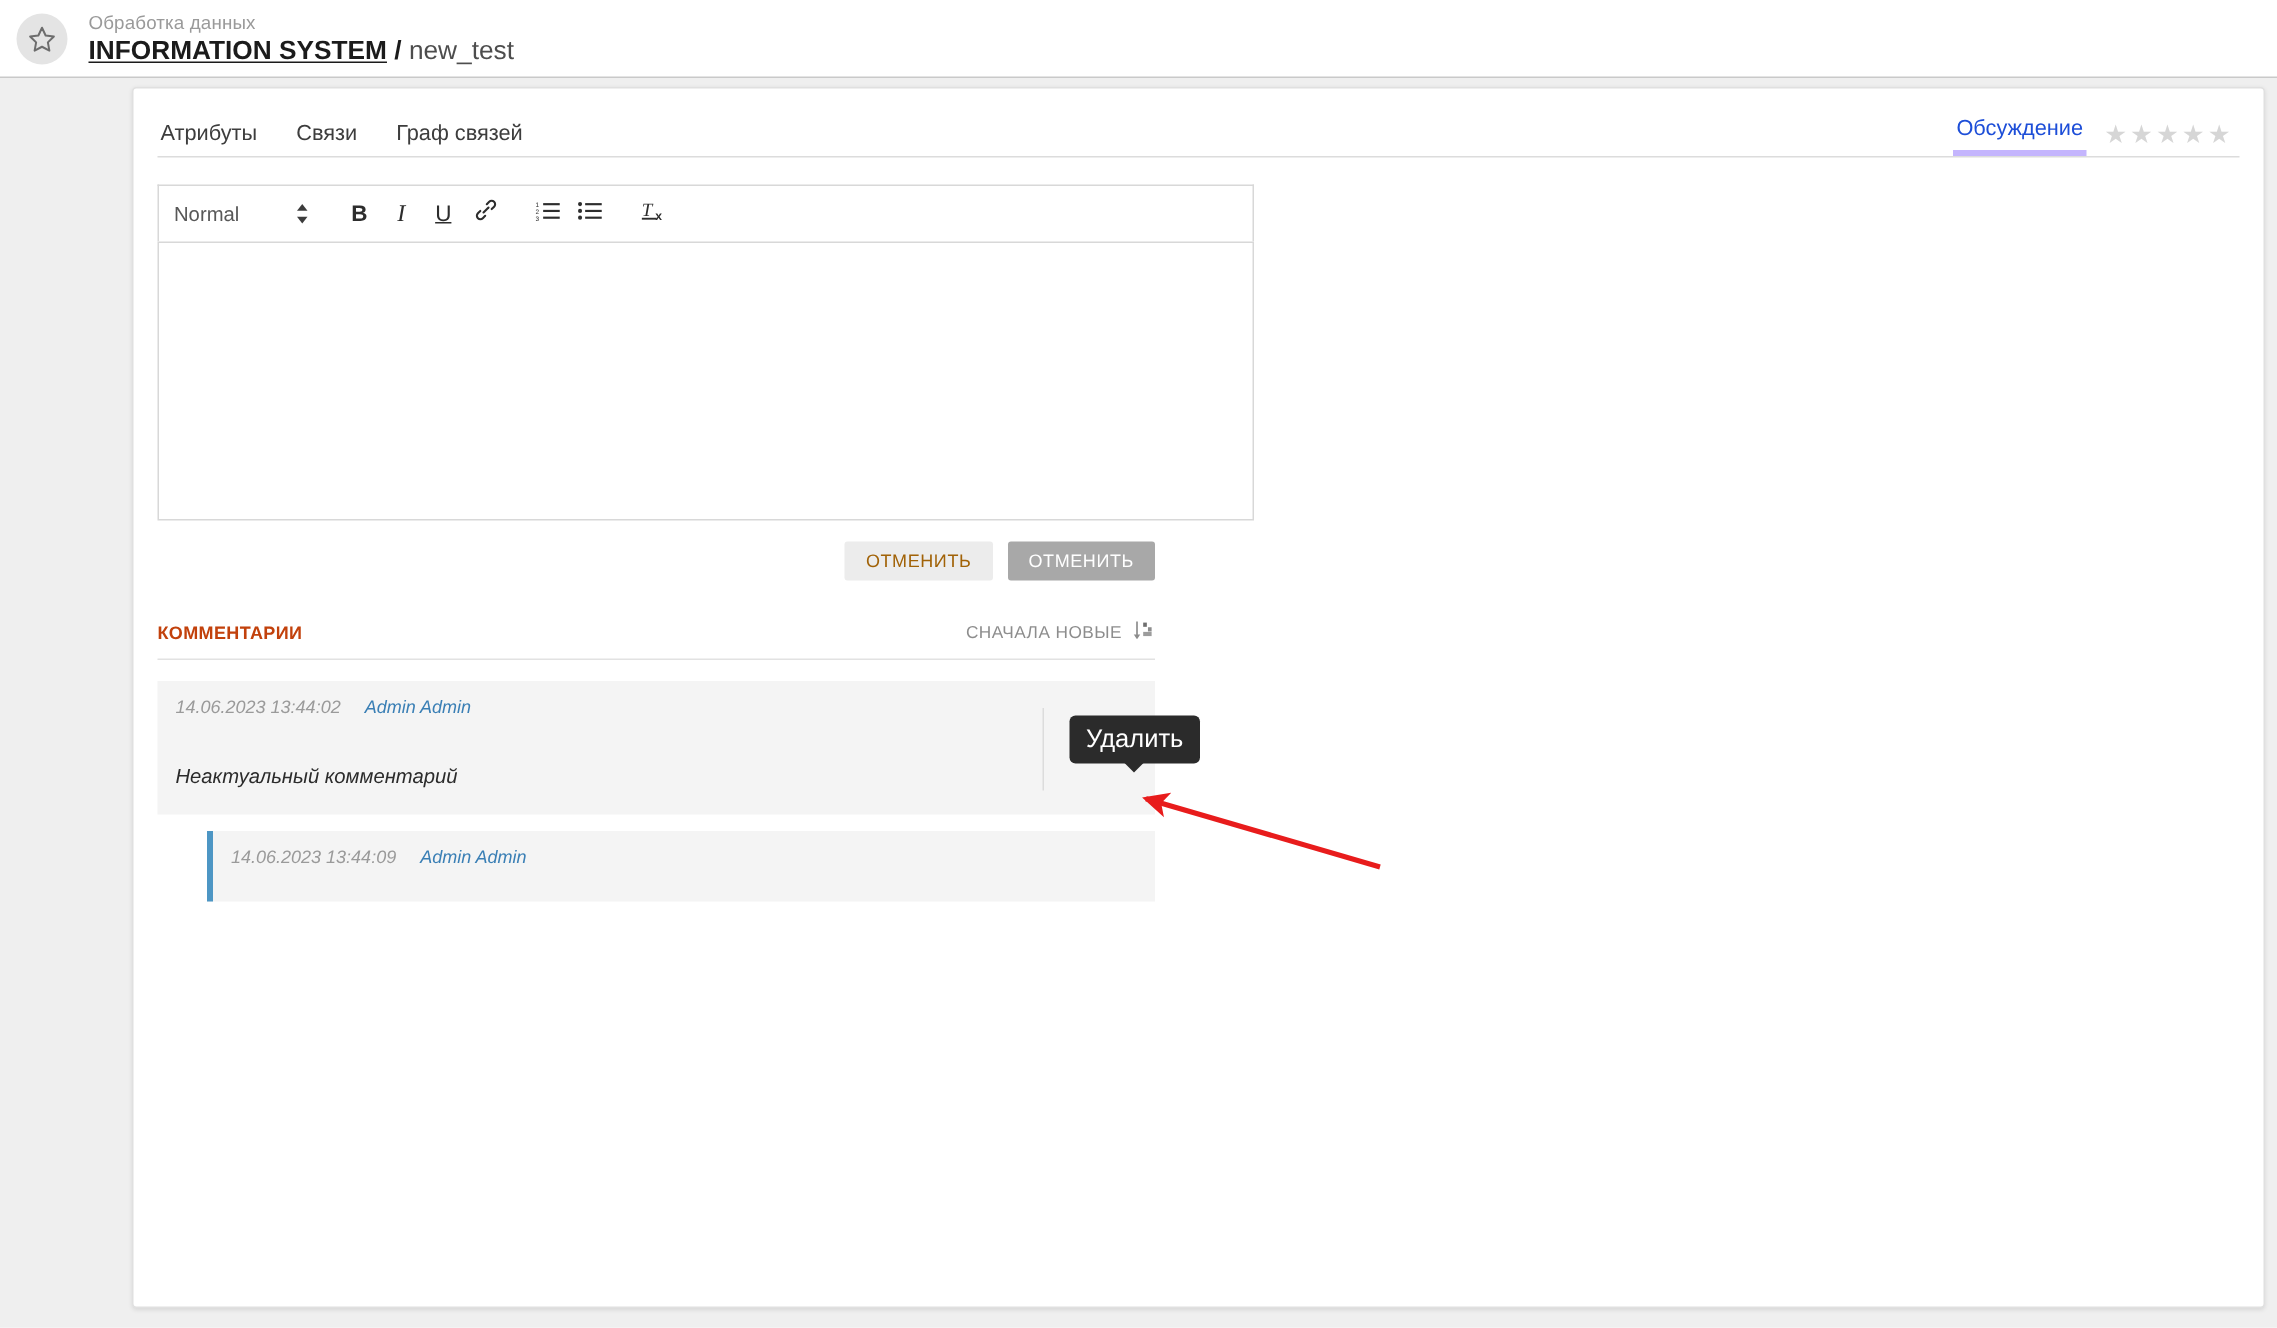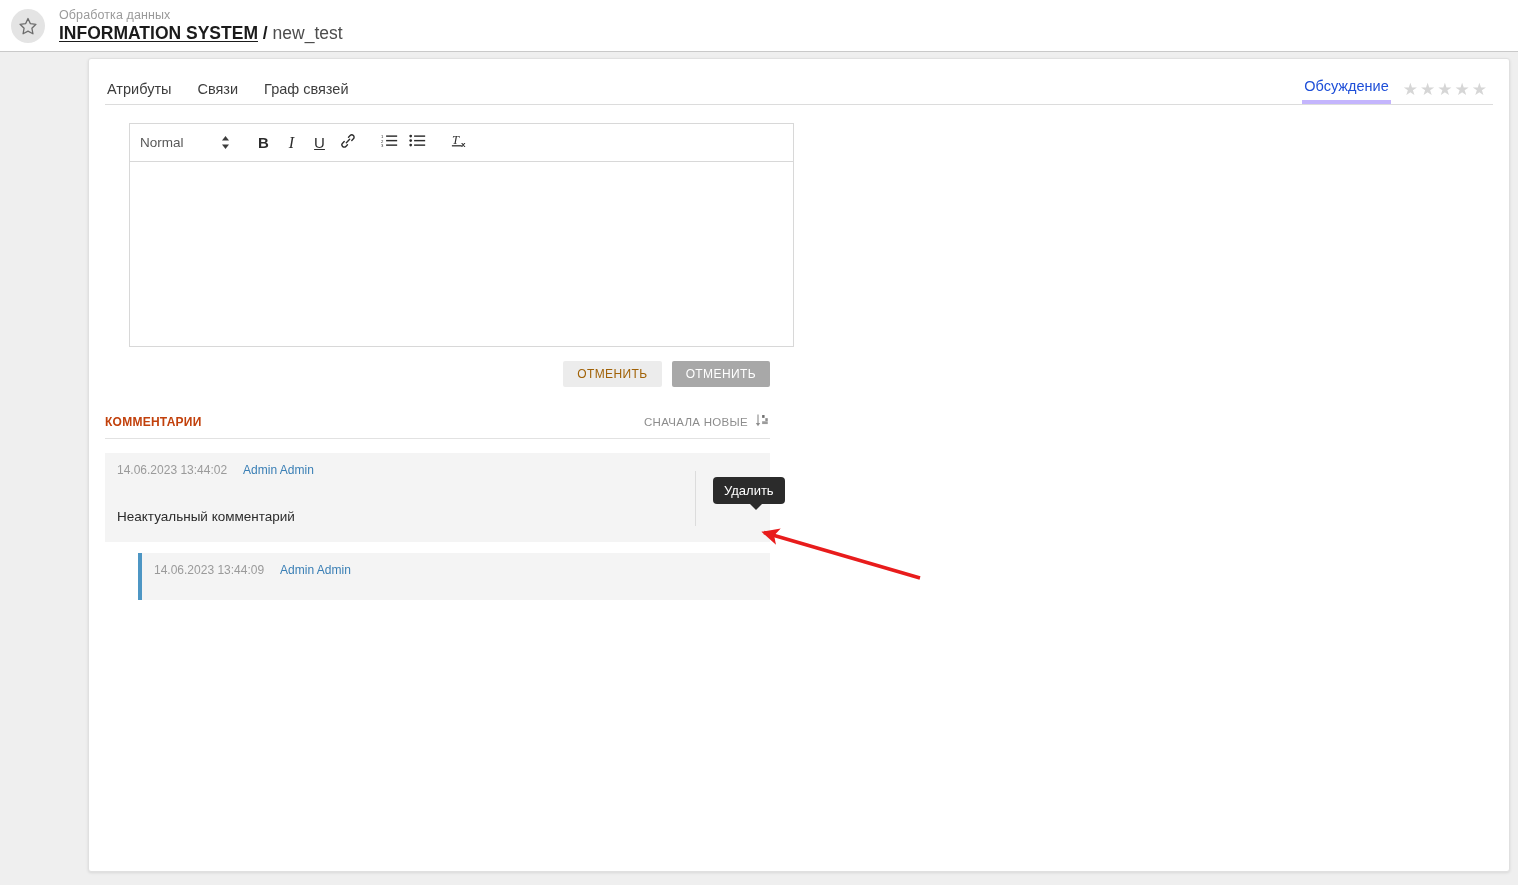--- a/index.html
+++ b/index.html
@@ -72,21 +72,21 @@
   }
   .stars { display: flex; align-items: center; margin: 0 0 6px 12px; }
   .stars .st { font-size: 17px; color: #d6d6d6; line-height: 1; margin-right: 2px; cursor: pointer; }
 
   
   .form-wrap { padding: 18px 16px 0 16px; }
   .section-label {
     font-size: 12px; font-weight: 700; color: #2e2e2e;
     letter-spacing: .25px; margin-bottom: 10px;
   }
-  .editor { width: 665px; margin-left: 24px; }
+  .editor { width: 731px; }
   .ed-toolbar {
     height: 38px; border: 1px solid #d8d8d8; border-bottom: none;
     background: #fff; display: flex; align-items: center; padding: 0 10px;
   }
   .ed-select {
     display: flex; align-items: center; height: 24px; cursor: pointer;
     margin-right: 20px; color: #585858; font-size: 13.5px;
   }
   .ed-select .caret {
     margin-left: 37px; font-size: 9px; line-height: 9px;
@@ -132,37 +132,37 @@
 
   .comment {
     position: relative; background: #f4f4f4;
     margin-top: 14px; padding: 10px 12px 16px 12px;
     display: flex;
   }
   .comment.reply {
     margin-left: 33px; border-left: 4px solid #4d96c4;
     margin-top: 11px; padding-left: 12px;
   }
-  .c-body { flex: 1 1 auto; min-width: 0; }
+  .c-body { flex: 1 1 auto; min-width: 0; font-style: italic; }
   .c-meta { display: flex; align-items: baseline; gap: 16px; margin-bottom: 7px; }
   .c-date { font-size: 12px; color: #9a9a9a; }
   .c-author { font-size: 12px; color: #3a7fb5; cursor: pointer; }
   .c-text { font-size: 13.5px; color: #2b2b2b; line-height: 1.35; margin-top: 31px; }
   .c-actions {
     flex: 0 0 auto; display: flex; align-items: center; gap: 14px;
     padding-left: 16px; border-left: 1px solid #dcdcdc;
     align-self: stretch; margin-top: 8px;
   }
   .act { cursor: pointer; display: flex; align-items: center; justify-content: center; }
 
   
   .tooltip {
     position: absolute; left: 713px; top: 477px;
     background: #2b2b2b; color: #ffffff;
-    font-size: 13px; padding: 6px 11px; border-radius: 4px;
+    font-size: 17px; padding: 6px 11px; border-radius: 4px;
     white-space: nowrap; z-index: 40;
   }
   .tooltip::after {
     content: ""; position: absolute; left: 36px; bottom: -6px;
     border-left: 7px solid transparent; border-right: 7px solid transparent;
     border-top: 7px solid #2b2b2b;
   }
 
   
   .annot { position: absolute; left: 0; top: 0; width: 1518px; height: 885px;

